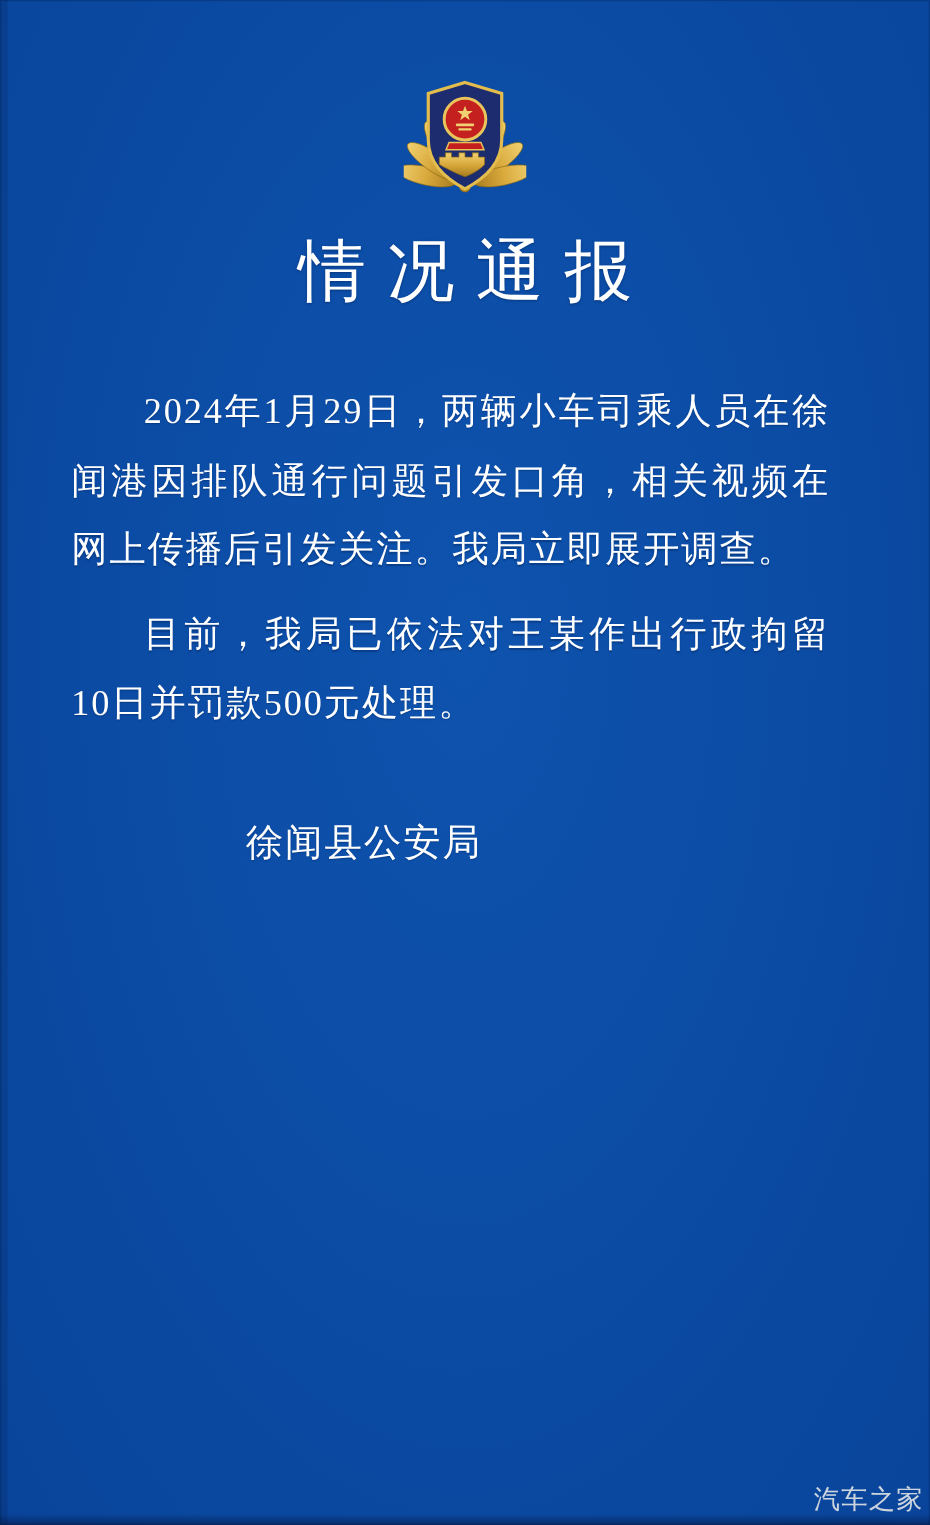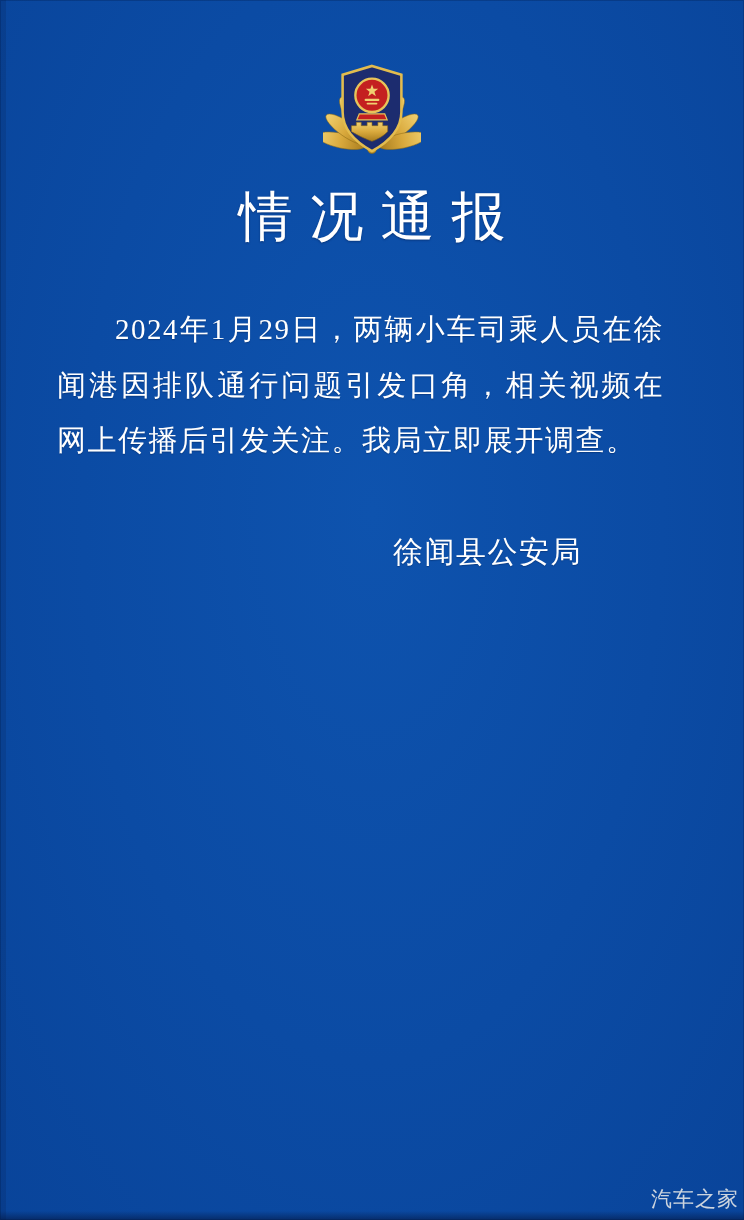--- a/index.html
+++ b/index.html
@@ -39,21 +39,21 @@
     text-align: justify;
     text-justify: inter-character;
   }
   .notice-body p {
     margin: 0 0 12px 0;
     text-indent: 2em;
     text-shadow: 0 1px 1px rgba(0,25,70,0.35);
   }
   .signature {
     margin: 55px 162px 0 0;
-    text-align: right;
+    text-align: center;
     font-size: 30px;
     line-height: 55.5px;
     letter-spacing: 1.5px;
     text-shadow: 0 1px 1px rgba(0,25,70,0.35);
   }
   .watermark {
     position: absolute;
     right: 5px;
     bottom: 7px;
     font-size: 21px;
@@ -117,20 +117,21 @@
 
     <path d="M37,52 h26 l2.5,6 h-31 Z" fill="#c42020" stroke="#e8c45a" stroke-width="1.2"></path>
 
     <path d="M29,64 h5 v-3.5 h5 v3.5 h6 v-3.5 h5 v3.5 h6 v-3.5 h5 v3.5 h5 l0,6 C61,76 50,80 50,80 C50,80 39,76 29,70 Z" fill="url(#gold)" stroke="#8a6914" stroke-width="0.6"></path>
   </svg>
 
   <h1 class="notice-title">情况通报</h1>
 
   <div class="notice-body">
     <p>2024年1月29日，两辆小车司乘人员在徐闻港因排队通行问题引发口角，相关视频在网上传播后引发关注。我局立即展开调查。</p>
+    <p>目前，我局已依法对王某作出行政拘留10日并罚款500元处理。</p>
   </div>
 
   <div class="signature">
     <div>徐闻县公安局</div>
   </div>
 
   <div class="edge-shade"></div>
   <div class="bottom-strip"></div>
 
   <div class="watermark">汽车之家</div>

